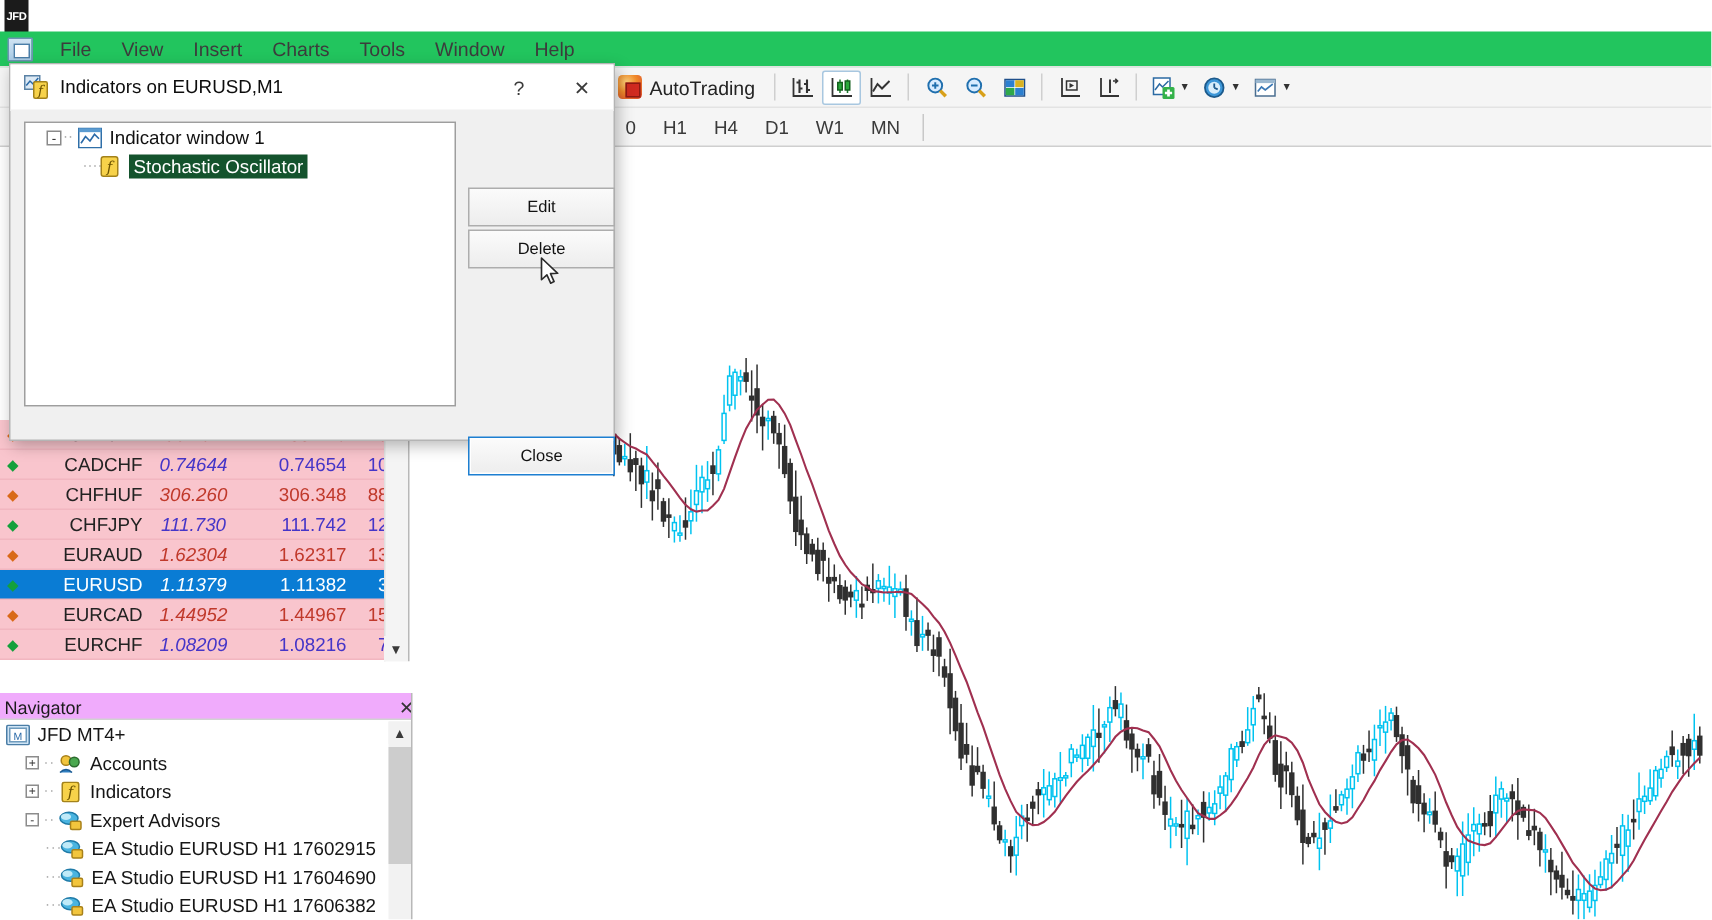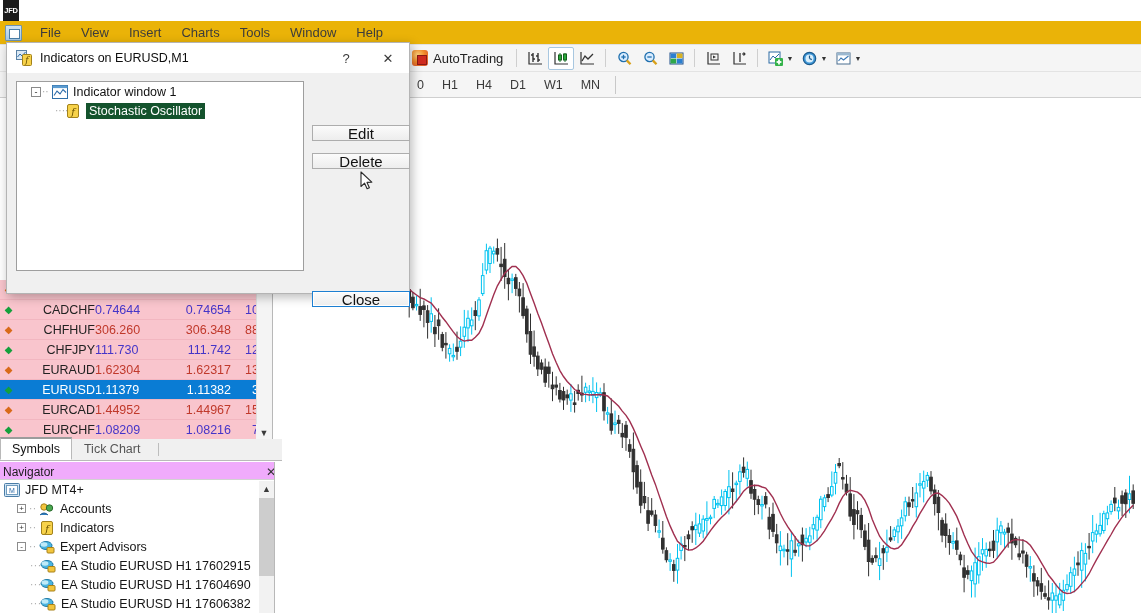--- a/index.html
+++ b/index.html
@@ -29,21 +29,21 @@
     font-size: 7.5px; font-weight: bold;
     display: flex; align-items: center; justify-content: center;
     letter-spacing: -0.3px;
     font-family: "Liberation Sans", sans-serif;
   }
   #title-text { white-space: nowrap; }
 
   
   #menubar {
     position: absolute; left: 0; top: 21px; width: 1141px; height: 24px;
-    background: #eab308;
+    background: #22c55e;
     display: flex; align-items: center;
     border-bottom: 1px solid #e1e1e1;
   }
   .menu-icon {
     width: 17px; height: 16px; margin-left: 5px; margin-right: 8px;
     background: linear-gradient(#cfe3f2, #a8cbe6);
     border: 1px solid #6d94b3; border-radius: 1px;
     position: relative;
   }
   .menu-icon::after {
@@ -128,21 +128,21 @@
   }
   .mw-row.sel { background: #0a7cd4; }
   .mw-arrow {
     width: 17px; display: flex; align-items: center; justify-content: center;
     font-size: 10px;
   }
   .mw-arrow.up { color: #14a03c; }
   .mw-arrow.down { color: #d96a18; }
   .mw-sym { width: 78px; color: #222222; text-align: right; }
   .mw-row.sel .mw-sym { color: #ffffff; }
-  .mw-bid { width: 68px; text-align: left; color: #c0392b; }
+  .mw-bid { width: 68px; text-align: center; color: #c0392b; font-style: italic; }
   .mw-ask { width: 68px; text-align: right; color: #c0392b; }
   .mw-spread { width: 34px; text-align: right; padding-right: 6px; color: #c0392b; }
   .mw-row.blue .mw-bid, .mw-row.blue .mw-ask, .mw-row.blue .mw-spread { color: #4535c8; }
   .mw-row.sel .mw-bid, .mw-row.sel .mw-ask, .mw-row.sel .mw-spread { color: #ffffff; }
   #mw-scroll {
     position: absolute; right: 10px; top: 182px; width: 16px; height: 161px;
     background: #f4f4f4; border-left: 1px solid #e0e0e0;
   }
   #mw-scroll-down {
     position: absolute; right: 10px; bottom: 0; width: 16px; height: 17px;
@@ -251,24 +251,24 @@
     font-size: 9px; line-height: 8px; text-align: center; color: #2b2b2b;
     margin-right: 1px; flex: none;
   }
   .tree-dash { color: #a6a6a6; font-size: 10px; width: 10px; }
   .tree-ico { width: 16px; height: 14px; margin-right: 5px; flex: none; }
   .tree-label.selected {
     background: #14532d; color: #ffffff; padding: 1px 3px;
   }
 
   .dlg-btn {
-    position: absolute; width: 98px; height: 16px;
+    position: absolute; width: 98px; height: 26px;
     background: linear-gradient(#fbfbfb, #ededed);
     border: 1px solid #adadad;
-    font-size: 15px; color: #111111;
+    font-size: 11px; color: #111111;
     display: flex; align-items: center; justify-content: center;
   }
   #btn-edit { left: 305px; top: 82px; }
   #btn-delete { left: 305px; top: 110px; }
   #btn-close {
     left: 305px; top: 248px;
     border: 1px solid #1d7fd1; box-shadow: inset 0 0 0 1px #ffffff;
   }
 
   
@@ -878,25 +878,20 @@
           <div class="mw-bid">1.08209</div>
           <div class="mw-ask">1.08216</div>
           <div class="mw-spread">7</div>
         </div>
       </div>
     <div id="mw-vsep"></div>
     <div id="mw-scroll"></div>
     <div id="mw-scroll-down">▼</div>
   </div>
 
-  <div id="mw-tabs">
-    <div class="mw-tab active">Symbols</div>
-    <div class="mw-tab">Tick Chart</div>
-    <div class="mw-tab-div"></div>
-  </div>
 
   <div id="navigator">
     <div id="nav-header">
       <span>Navigator</span>
       <span id="nav-close">✕</span>
     </div>
     <div id="nav-rows">
         <div class="nav-row" style="padding-left: 4px;">
           <span class="nav-ico"><svg width="16" height="14" viewBox="0 0 16 14">
               <rect x="0.5" y="0.5" width="15" height="13" fill="#cfe4f5" stroke="#4a7da6" rx="1"></rect>

